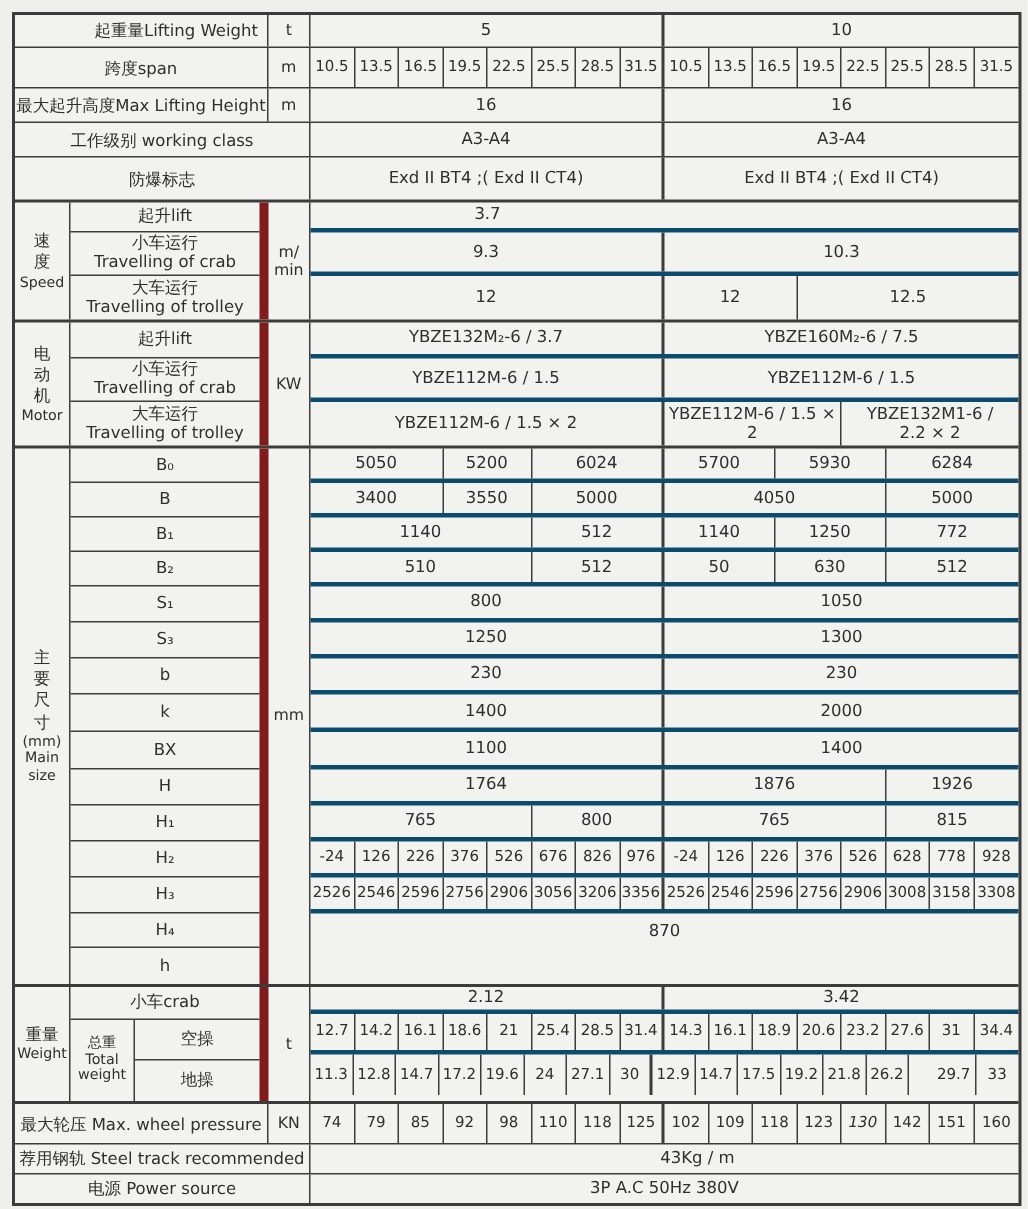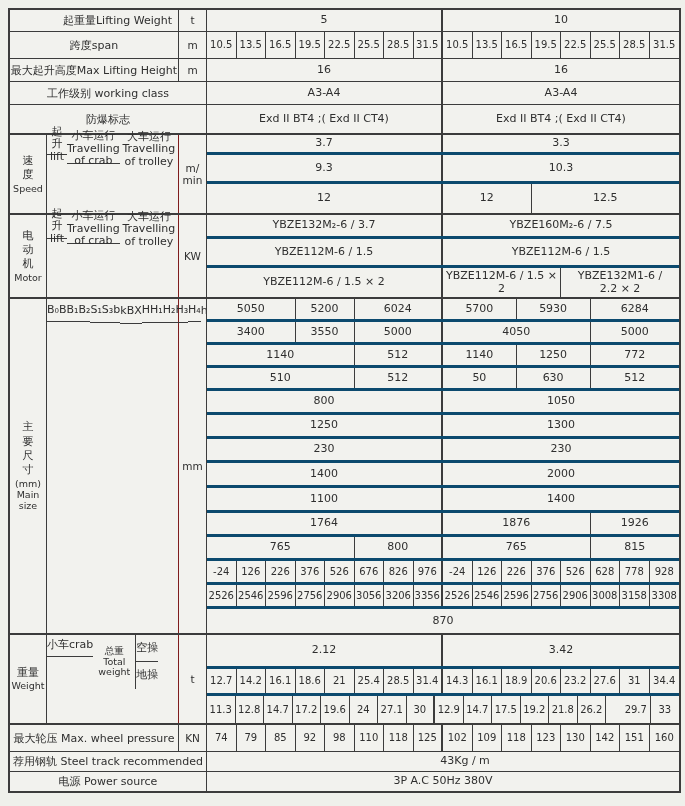--- a/index.html
+++ b/index.html
@@ -16,21 +16,21 @@
   .section{display:flex;border-bottom:2px solid #3c3c3c;align-items:stretch;}
   .section:last-child{border-bottom:none;}
   
   .gcell{
     width:37px;flex:0 0 37px;border-right:1px solid #3c3c3c;box-sizing:border-box;
     display:flex;flex-direction:column;align-items:center;justify-content:center;
     font-size:11px;line-height:1.3;text-align:center;
   }
   .gcell .gline{display:block;}
   .gcell .gline.en{font-size:9.5px;line-height:1.2;}
-  .labels-col{width:132px;flex:0 0 132px;border-right:1px solid #7f1d1d;box-sizing:border-box;display:flex;flex-direction:row;}
+  .labels-col{width:132px;flex:0 0 132px;border-right:6px solid #7f1d1d;box-sizing:border-box;display:flex;flex-direction:column;}
   .lrow{
     display:flex;align-items:center;justify-content:center;text-align:center;
     border-bottom:1px solid #3c3c3c;box-sizing:border-box;
     font-size:11px;line-height:1.15;white-space:pre-line;
   }
   .labels-col > .lrow:last-child, .sublabels > .lrow:last-child{border-bottom:none;}
   .ucell{
     width:28px;flex:0 0 28px;border-right:1px solid #3c3c3c;box-sizing:border-box;
     display:flex;align-items:center;justify-content:center;
     font-size:10.5px;text-align:center;white-space:pre-line;line-height:1.15;
@@ -147,21 +147,20 @@
         <div class="lrow" style="height: 29px;">小车运行
 Travelling of crab</div>
         <div class="lrow" style="height: 29px;">大车运行
 Travelling of trolley</div>
       </div>
       <div class="ucell">m/
 min</div>
       <div class="data-col">
         <div class="drow" style="height: 20px;">
           <div class="dcell mid" style="width: 50%;">3.7</div>
-          <div class="dcell" style="width: 50%;">3.3</div>
         </div>
         <div class="drow" style="height: 29px;">
           <div class="dcell mid" style="width: 50%;">9.3</div>
           <div class="dcell" style="width: 50%;">10.3</div>
         </div>
         <div class="drow" style="height: 29px;">
           <div class="dcell mid" style="width: 50%;">12</div>
           <div class="dcell" style="width: 18.75%;">12</div>
           <div class="dcell" style="width: 31.25%;">12.5</div>
         </div>
@@ -341,21 +340,21 @@
 Total
 weight</div>
           <div class="sublabels">
             <div class="lrow" style="height: 27px;">空操</div>
             <div class="lrow" style="height: 27px;">地操</div>
           </div>
         </div>
       </div>
       <div class="ucell">t</div>
       <div class="data-col">
-        <div class="drow" style="height: 34px;">
+        <div class="drow" style="height: 18px;">
           <div class="dcell mid" style="width: 50%;">2.12</div>
           <div class="dcell" style="width: 50%;">3.42</div>
         </div>
         <div class="drow dense" style="height: 27px;">
           <div class="dcell" style="width: 6.25%;">12.7</div>
           <div class="dcell" style="width: 6.25%;">14.2</div>
           <div class="dcell" style="width: 6.25%;">16.1</div>
           <div class="dcell" style="width: 6.25%;">18.6</div>
           <div class="dcell" style="width: 6.25%;">21</div>
           <div class="dcell" style="width: 6.25%;">25.4</div>
@@ -402,21 +401,21 @@
               <div class="dcell" style="width: 6.25%;">85</div>
               <div class="dcell" style="width: 6.25%;">92</div>
               <div class="dcell" style="width: 6.25%;">98</div>
               <div class="dcell" style="width: 6.25%;">110</div>
               <div class="dcell" style="width: 6.25%;">118</div>
               <div class="dcell mid" style="width: 6.25%;">125</div>
               <div class="dcell" style="width: 6.25%;">102</div>
               <div class="dcell" style="width: 6.25%;">109</div>
               <div class="dcell" style="width: 6.25%;">118</div>
               <div class="dcell" style="width: 6.25%;">123</div>
-              <div class="dcell" style="width: 6.25%;">130</div>
+              <div class="dcell" style="width: 6.25%; font-style: italic;">130</div>
               <div class="dcell" style="width: 6.25%;">142</div>
               <div class="dcell" style="width: 6.25%;">151</div>
               <div class="dcell" style="width: 6.25%;">160</div>
             </div>
           </div>
         </div>
         <div class="urow" style="height: 20px; gap: 44px;">
           <div class="ulabel" style="width: 197px;">荐用钢轨 Steel track recommended</div>
           <div class="udata">
             <div class="drow" style="height: 100%; border-bottom: none; flex: 1 1 auto;">

